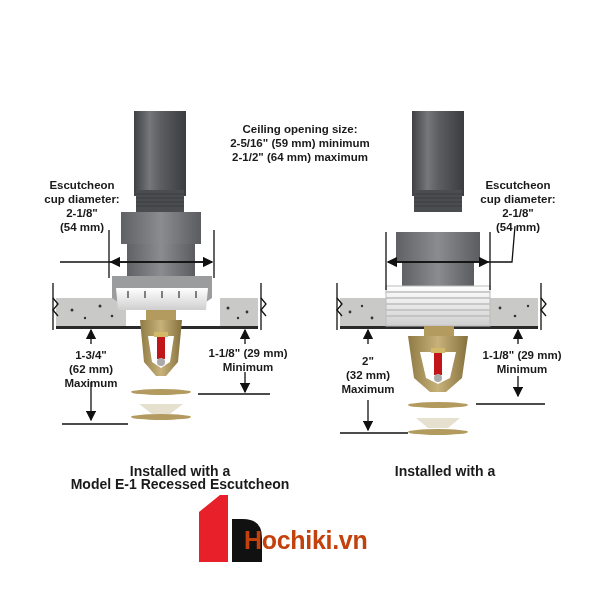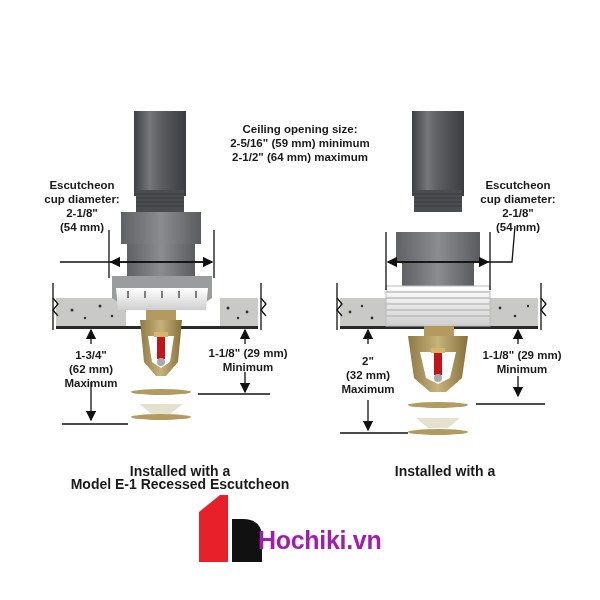--- a/index.html
+++ b/index.html
@@ -1,20 +1,20 @@
 <!DOCTYPE html>
 <html><head>
   <meta charset="utf-8">
   <style>
     html, body { margin: 0; padding: 0; background: #ffffff; }
     body { width: 600px; height: 600px; position: relative; overflow: hidden; font-family: "Liberation Sans", sans-serif; }
     #stage { position: absolute; left: 0; top: 0; width: 600px; height: 600px; }
     .lbl { position: absolute; font-family: "Liberation Sans", sans-serif; font-weight: bold; color: #1a1a1a; text-align: center; white-space: nowrap; line-height: 14px; font-size: 11.5px; }
     .caption { position: absolute; font-family: "Liberation Sans", sans-serif; font-weight: bold; color: #1a1a1a; text-align: center; white-space: nowrap; font-size: 14px; line-height: 13px; }
-    .brand { position: absolute; left: 258px; top: 526px; font-family: "Liberation Sans", sans-serif; font-weight: bold; font-size: 25px; color: #a21caf; letter-spacing: -0.3px; }
+    .brand { position: absolute; left: 244px; top: 526px; font-family: "Liberation Sans", sans-serif; font-weight: bold; font-size: 25px; color: #c2410c; letter-spacing: -0.3px; }
   </style>
 </head>
 <body>
 
 <div id="stage">
   <svg width="600" height="600" viewBox="0 0 600 600" xmlns="http://www.w3.org/2000/svg" style="position:absolute;left:0;top:0;">
     <defs>
       <linearGradient id="pipeG" x1="0" x2="1" y1="0" y2="0">
         <stop offset="0" stop-color="#3e4044"></stop>
         <stop offset="0.3" stop-color="#75777b"></stop>

